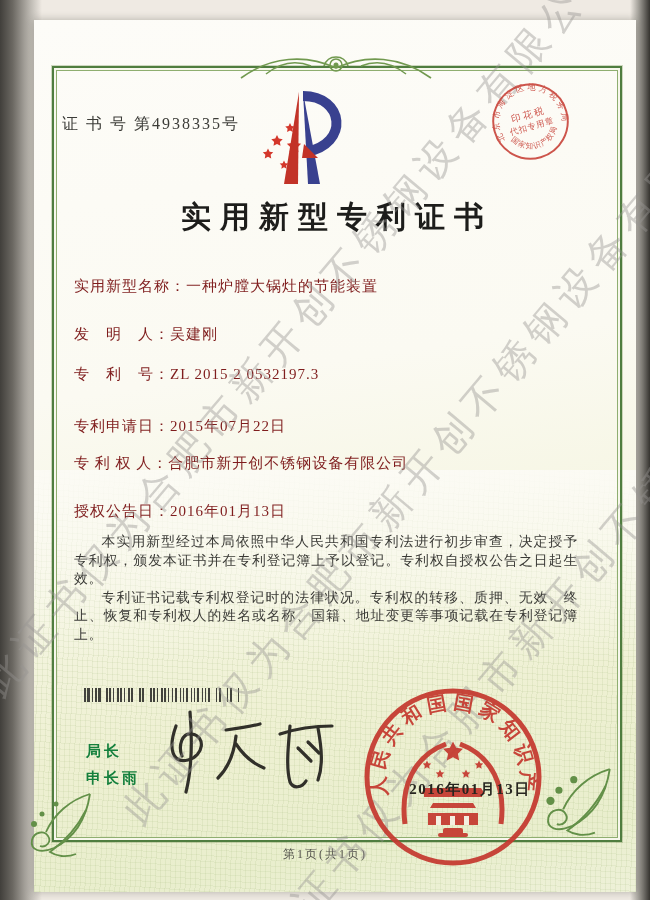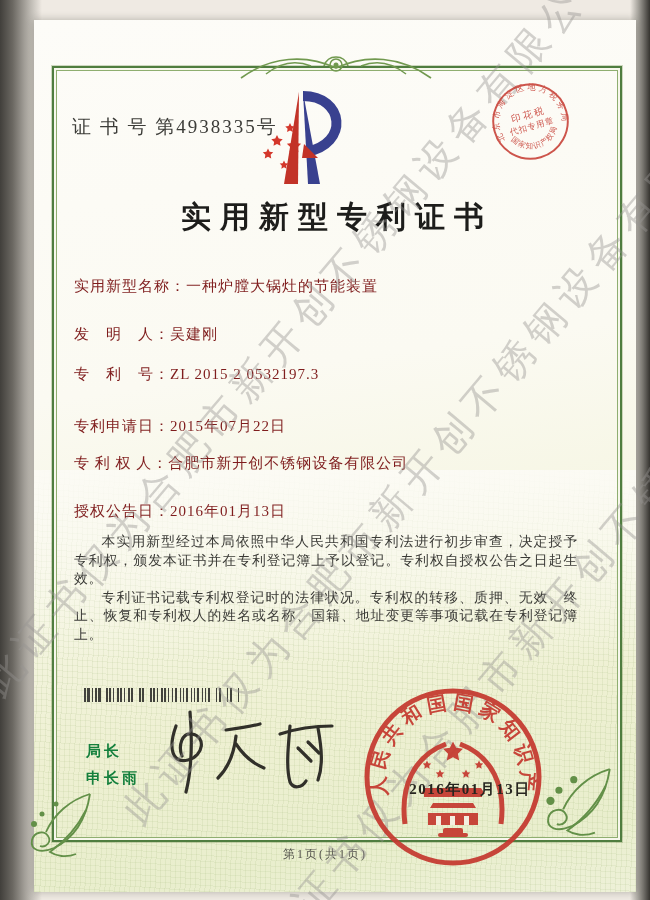--- a/index.html
+++ b/index.html
@@ -13,21 +13,21 @@
     background:linear-gradient(172deg,#fdfcf8 0%,#fbfaf2 40%,#f6f6e4 58%,#eef0d2 78%,#e9eecd 92%,#eef1d8 100%);
     box-shadow:0 0 8px rgba(40,40,30,.3);}
   .waves{position:absolute;left:34px;top:470px;width:602px;height:422px;
     background:
       linear-gradient(180deg,rgba(252,251,245,.95) 0%,rgba(252,251,245,0) 45%),
       repeating-linear-gradient(92deg,rgba(125,158,80,.10) 0 1px,rgba(0,0,0,0) 1px 5px),
       repeating-linear-gradient(4deg,rgba(125,158,80,.09) 0 1px,rgba(0,0,0,0) 1px 6px);}
   .frame{position:absolute;left:52px;top:66px;width:566px;height:772px;
     border:2px solid #4f7d3f;
     box-shadow:inset 0 0 0 2px #f7f7ec, inset 0 0 0 3px #8fae70, 0 0 0 1px rgba(120,150,90,.35);}
-  .cert-no{position:absolute;left:72px;top:114px;font-size:19px;color:#3c3c38;letter-spacing:2px;}
+  .cert-no{position:absolute;left:62px;top:114px;font-size:16px;color:#3c3c38;letter-spacing:2px;}
   .logo{position:absolute;left:246px;top:84px;}
   .tax-seal{position:absolute;left:483px;top:74px;transform:rotate(-16deg);opacity:.85;}
   .title{position:absolute;left:0;top:197px;width:650px;text-align:center;
     font-size:30px;font-weight:700;color:#1d1d1b;letter-spacing:9px;padding-left:12px;}
   .fields{position:absolute;left:74px;top:0;width:520px;}
   .field-row{position:absolute;left:0;font-size:15px;color:#7f1d1d;letter-spacing:1px;white-space:nowrap;}
   .f0{top:277px}.f1{top:325px}.f2{top:365px}.f3{top:417px}.f4{top:454px}.f5{top:502px}
   .paras{position:absolute;left:74px;top:533px;width:504px;}
   .paras p{margin:0;text-indent:2em;font-size:13.8px;line-height:18.6px;letter-spacing:.8px;
     color:#3a3a36;text-align:justify;}

